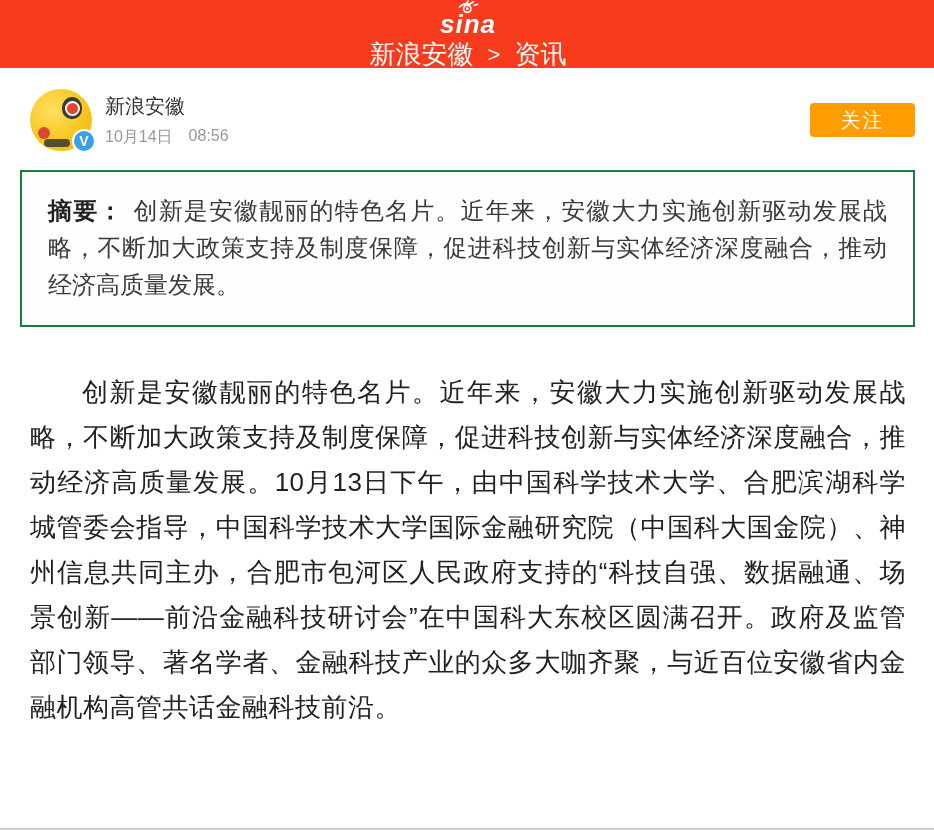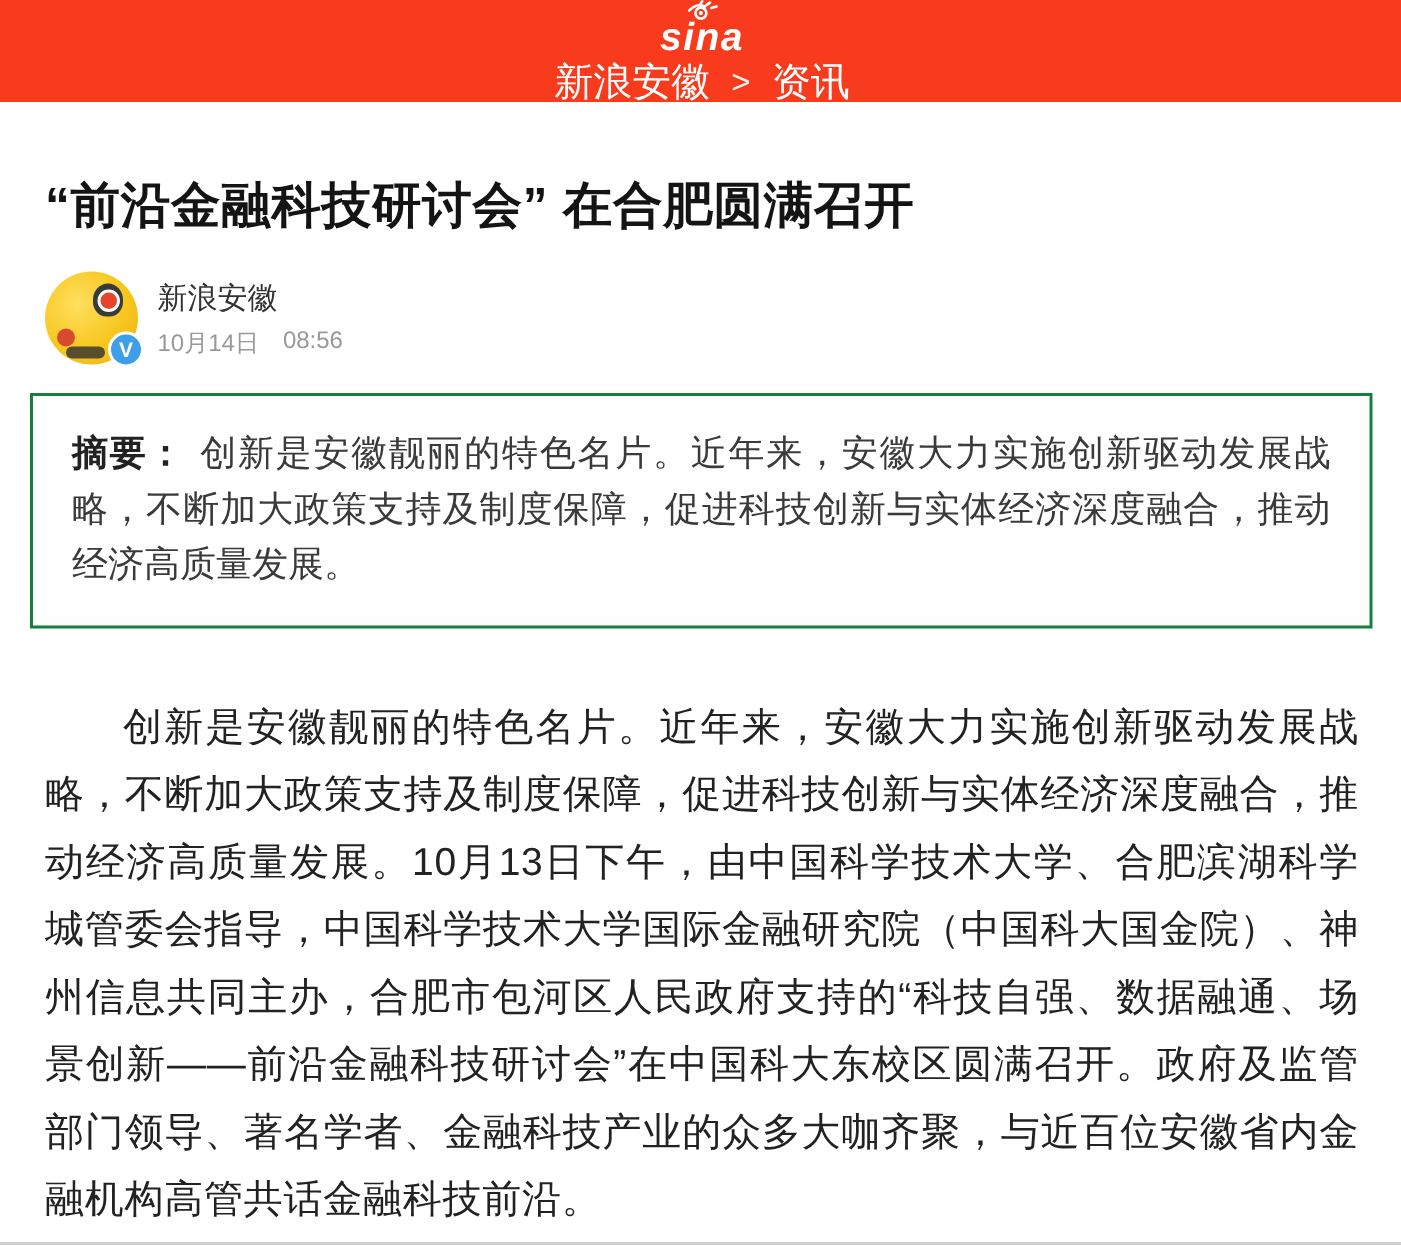--- a/index.html
+++ b/index.html
@@ -202,38 +202,38 @@
     </svg>
     <div class="menu-icon">
       <span></span>
         <span></span>
         <span></span>
     </div>
   </div>
 </header>
 
 <main class="content">
-  <h1 class="page-title">“前沿金融科技研讨会” 在合肥圆满召开</h1>
 
   <div class="author-row">
     <div class="avatar-wrap">
       <div class="avatar">
         <div class="blob1"></div>
         <div class="blob2"></div>
         <div class="blob3"></div>
       </div>
       <div class="verified-badge">V</div>
     </div>
     <div class="author-info">
       <div class="author-name">新浪安徽</div>
       <div class="publish-line">
         <span>10月14日</span>
         <span>08:56</span>
       </div>
     </div>
+    <button class="follow-button">关注</button>
   </div>
 </main>
 
 <section class="summary-box">
   <span class="summary-label">摘要：</span><span>创新是安徽靓丽的特色名片。近年来，安徽大力实施创新驱动发展战略，不断加大政策支持及制度保障，促进科技创新与实体经济深度融合，推动经济高质量发展。</span>
 </section>
 
 <article class="article-body">创新是安徽靓丽的特色名片。近年来，安徽大力实施创新驱动发展战略，不断加大政策支持及制度保障，促进科技创新与实体经济深度融合，推动经济高质量发展。10月13日下午，由中国科学技术大学、合肥滨湖科学城管委会指导，中国科学技术大学国际金融研究院（中国科大国金院）、神州信息共同主办，合肥市包河区人民政府支持的“科技自强、数据融通、场景创新——前沿金融科技研讨会”在中国科大东校区圆满召开。政府及监管部门领导、著名学者、金融科技产业的众多大咖齐聚，与近百位安徽省内金融机构高管共话金融科技前沿。</article>
 
 </body></html>

